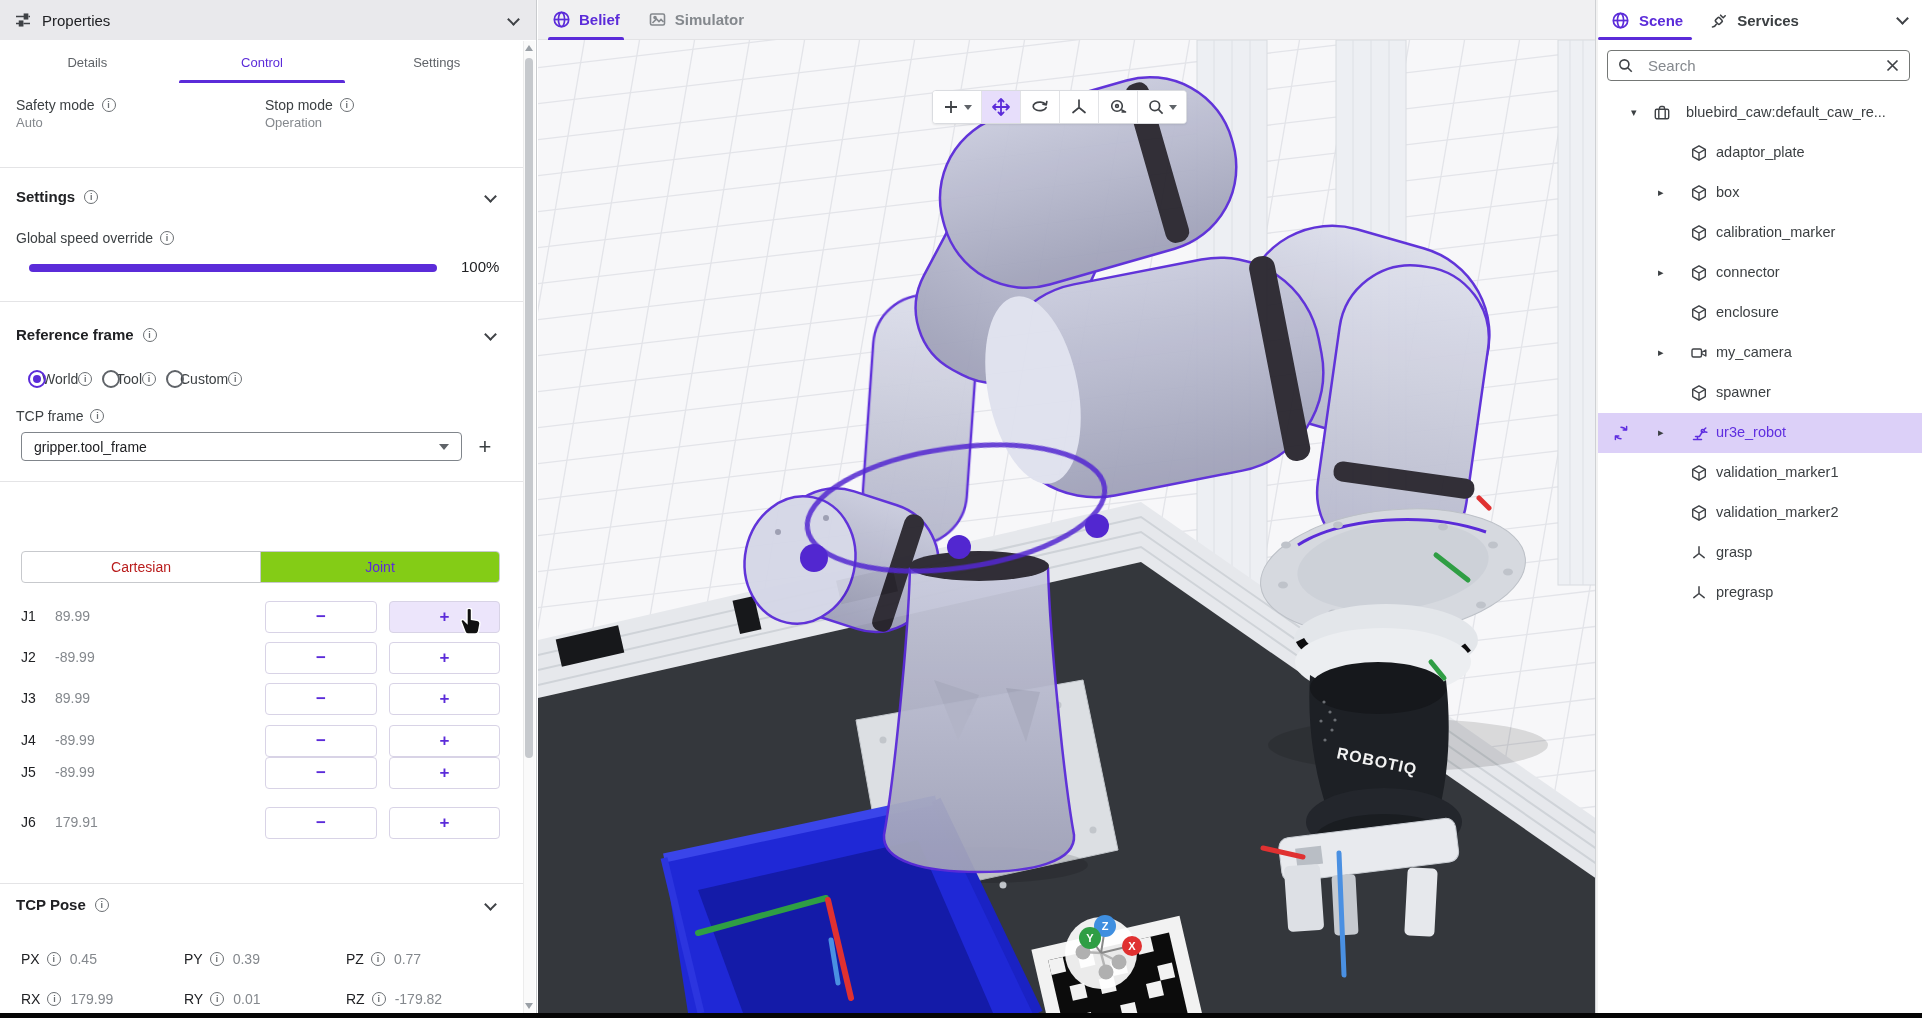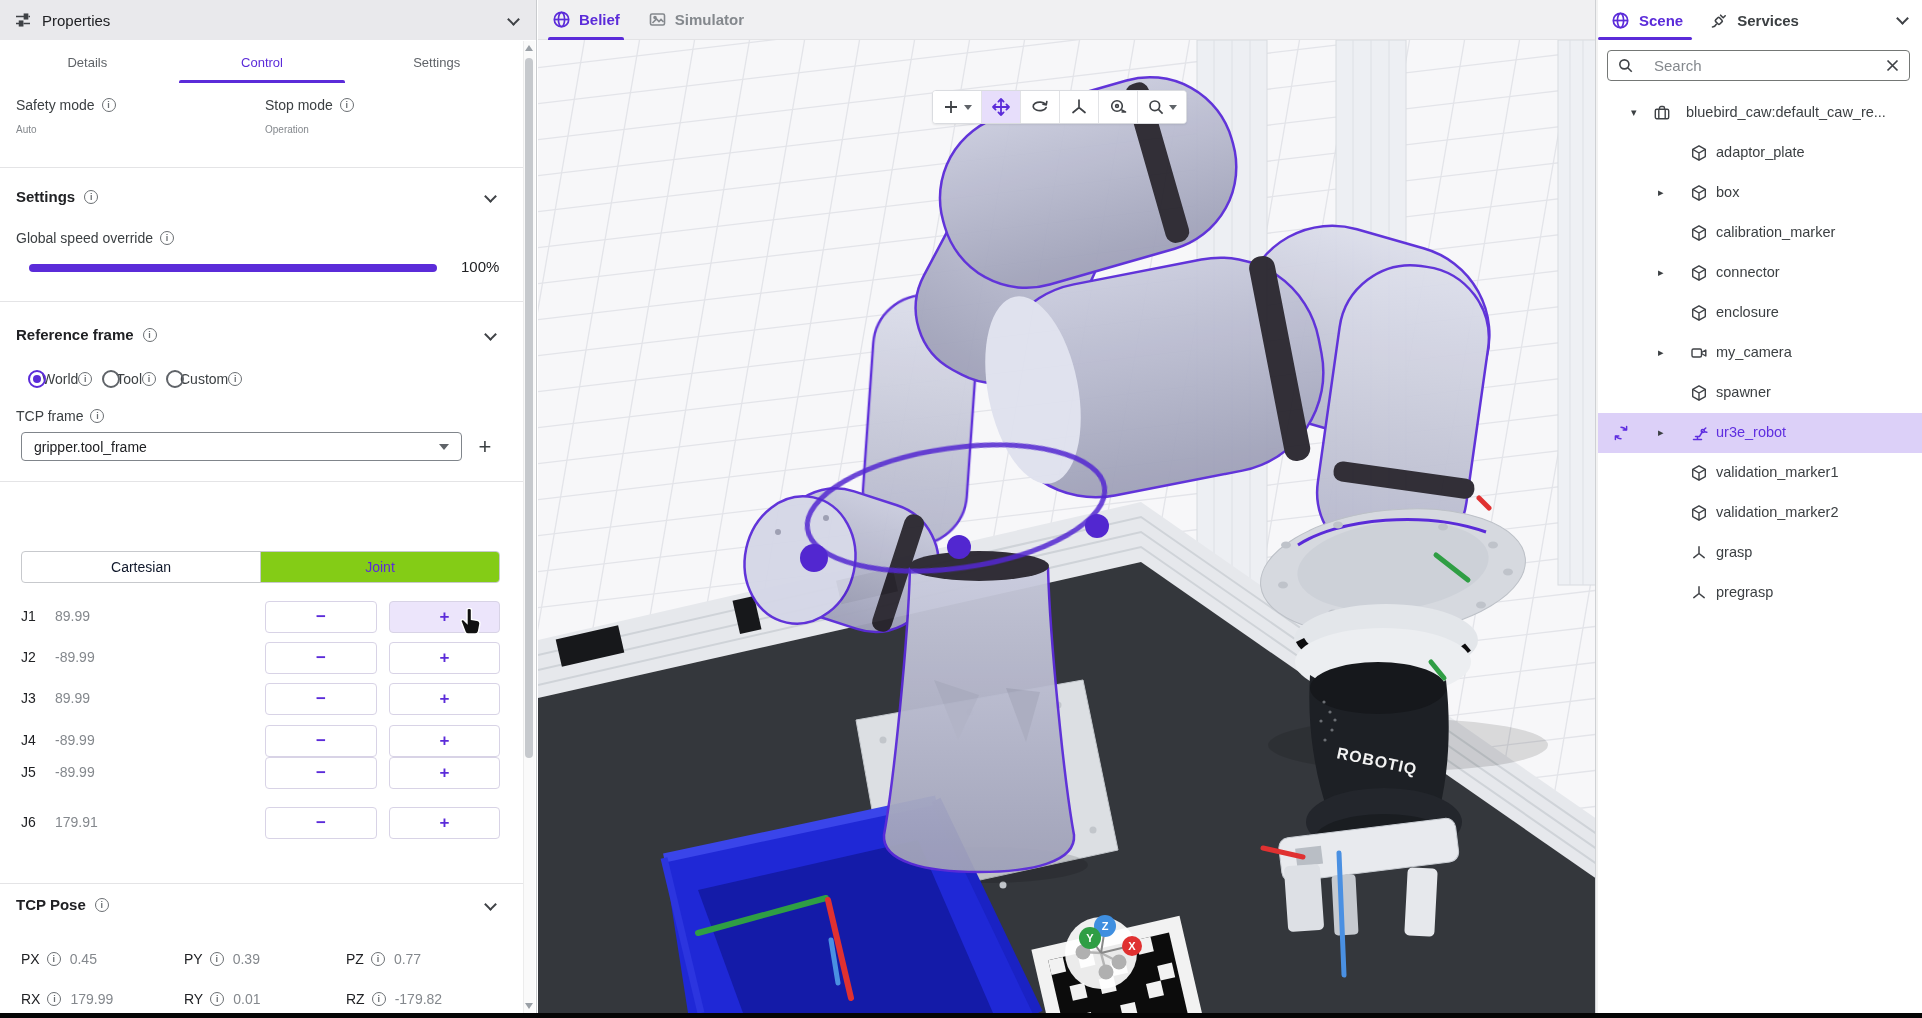--- a/index.html
+++ b/index.html
@@ -11,42 +11,42 @@
   .left-panel { position:absolute; left:0; top:0; width:537px; height:1013px; background:#fff; overflow:hidden; border-right:1px solid #c9cbce;}
   .lp-header { position:absolute; left:0; top:0; width:537px; height:40px; background:#e9e9ec; display:flex; align-items:center; padding:0 14px; }
   .lp-header .ttl { font-size:15px; font-weight:400; margin-left:10px; }
   .lp-header .chev { position:absolute; right:18px; }
   .lp-tabs { position:absolute; left:0; top:41px; width:524px; height:42px; display:flex; }
   .lp-tab { flex:1; display:flex; align-items:center; justify-content:center; font-size:13px; font-weight:500; color:#5f6368; cursor:default; position:relative;}
   .lp-tab.active { color:#5b2bd9; }
   .lp-tab.active::after { content:""; position:absolute; left:4px; right:4px; bottom:0; height:3px; background:#5b2bd9; border-radius:2px 2px 0 0;}
   .divider { position:absolute; left:0; width:524px; height:1px; background:#e4e4e6; }
   .fld-label { font-size:14px; color:#3c4043; display:flex; align-items:center; gap:7px;}
-  .fld-value { font-size:10px; color:#84888d; margin-top:11px;}
+  .fld-value { font-size:13px; color:#84888d; margin-top:2px;}
   .sec-head { position:absolute; left:16px; font-size:15px; font-weight:700; color:#202124; display:flex; align-items:center; gap:9px;}
   .info { display:inline-flex; width:14px; height:14px; border:1.2px solid #6b6f73; border-radius:50%; color:#6b6f73; font-size:9px; align-items:center; justify-content:center; font-style:normal; font-weight:600;}
   .chev { width:11px; height:11px; display:inline-block; position:relative;}
   .chev::before { content:""; position:absolute; left:1px; top:0px; width:7px; height:7px; border-right:2px solid #3f4246; border-bottom:2px solid #3f4246; transform:rotate(45deg);}
   .sec-chev { position:absolute; right:40px; }
   .slider-track { position:absolute; left:29px; top:264px; width:408px; height:8px; border-radius:5px; background:#5b2bd9;}
   .slider-pct { position:absolute; left:461px; top:258px; font-size:15px; color:#202124;}
   .radio-row { position:absolute; left:28px; top:370px; display:flex; align-items:center; gap:0; }
   .radio { width:18px; height:18px; border:2px solid #5f6368; border-radius:50%; display:inline-block; position:relative;}
   .radio.sel { border-color:#5b2bd9; }
   .radio.sel::after { content:""; position:absolute; left:3px; top:3px; width:8px; height:8px; border-radius:50%; background:#5b2bd9;}
   .radio-lbl { font-size:14px; color:#3c4043; margin-left:-4px;}
   .tcp-select { position:absolute; left:21px; top:432px; width:441px; height:29px; border:1px solid #80858b; border-radius:4px; background:#fff; display:flex; align-items:center; padding:0 12px; font-size:14px; color:#202124;}
   .tcp-select .caret { margin-left:auto; width:0; height:0; border-left:5px solid transparent; border-right:5px solid transparent; border-top:6px solid #5f6368;}
   .add-frame-btn { position:absolute; left:470px; top:434px; width:30px; height:26px; border:none; background:transparent; font-size:22px; color:#3c4043; line-height:22px; cursor:pointer;}
   .mode-tabs { position:absolute; left:16px; top:492px; width:508px; height:39px; display:flex;}
   .mode-tab { flex:1; display:flex; align-items:center; justify-content:center; font-size:15px; font-weight:500; color:#5f6368; position:relative;}
   .mode-tab.active { color:#5b2bd9;}
   .mode-tab.active::after { content:""; position:absolute; left:0; right:0; bottom:0; height:3px; background:#5b2bd9; border-radius:2px;}
   .seg { position:absolute; left:21px; top:551px; width:479px; height:32px; border:1px solid #c7c9cd; border-radius:4px; display:flex; overflow:hidden; background:#fff;}
-  .seg-cell { flex:1; display:flex; align-items:center; justify-content:center; font-size:14px; color:#0f172a;}
+  .seg-cell { flex:1; display:flex; align-items:center; justify-content:center; font-size:14px; color:#b91c1c;}
   .seg-cell.sel { background:#84cc16; color:#5b2bd9; font-weight:500;}
   .seg-cell + .seg-cell { border-left:1px solid #c7c9cd; }
   .joint-row { position:absolute; left:0; width:524px; height:32px; }
   .joint-row .jname { position:absolute; left:21px; top:7px; font-size:14px; color:#202124;}
   .joint-row .jval  { position:absolute; left:55px; top:7px; font-size:14px; color:#84888d;}
   .jbtn { position:absolute; top:0; height:32px; border:1px solid #d8d3e6; background:#fff; border-radius:4px; color:#5b2bd9; font-size:17px; font-weight:600; cursor:pointer; }
   .jbtn.minus { left:265px; width:112px; }
   .jbtn.plus  { left:389px; width:111px; }
   .jbtn.hovered { background:#ece5fb; }
   .tcp-entry { position:absolute; font-size:14px; display:flex; align-items:center; gap:7px;}
@@ -74,21 +74,21 @@
   .cursor-overlay { position:absolute; z-index:50; }
 
   
   .rp-divider { position:absolute; left:1595px; top:0; width:3px; height:1013px; background:#cfd1d4; border-right:2px solid #f2f2f2;}
   .right-panel { position:absolute; left:1598px; top:0; width:324px; height:1013px; background:#fff; overflow:hidden;}
   .rp-tabs { position:absolute; left:0; top:0; width:324px; height:40px; display:flex; align-items:center; background:#fff;}
   .rp-tab { height:40px; display:flex; align-items:center; gap:9px; padding:0 13px; font-size:15px; font-weight:600; color:#3c4043; position:relative;}
   .rp-tab.active { color:#5b2bd9;}
   .rp-tab.active::after { content:""; position:absolute; left:0; right:4px; bottom:0; height:3px; background:#5b2bd9; border-radius:2px;}
   .rp-chev { position:absolute; right:14px; top:14px;}
-  .rp-search { position:absolute; left:9px; top:50px; width:303px; height:31px; border:1px solid #747775; border-radius:4px; display:flex; align-items:center; padding:0 9px; gap:20px; background:#fff;}
+  .rp-search { position:absolute; left:9px; top:50px; width:303px; height:31px; border:1px solid #747775; border-radius:4px; display:flex; align-items:center; padding:0 9px; gap:14px; background:#fff;}
   .rp-search input { border:none; outline:none; flex:1; font-size:15px; font-family:inherit; color:#202124; background:transparent;}
   .rp-search input::placeholder { color:#84888d; }
   .tree { position:absolute; left:0; top:93px; width:324px; }
   .tree-row { position:absolute; left:0; width:324px; height:40px; cursor:pointer;}
   .tree-row.selected { background:#dcd0f8; }
   .tr-exp { position:absolute; top:13px; font-size:11px; color:#3c4043; }
   .tr-icon { position:absolute; top:11px; width:18px; height:18px;}
   .tr-label { position:absolute; top:11px; font-size:14.5px; color:#3c4043; white-space:nowrap;}
   .tree-row.selected .tr-label { color:#5f2ee0; }
   .tr-sync { position:absolute; left:14px; top:11px; width:18px; height:18px;}

